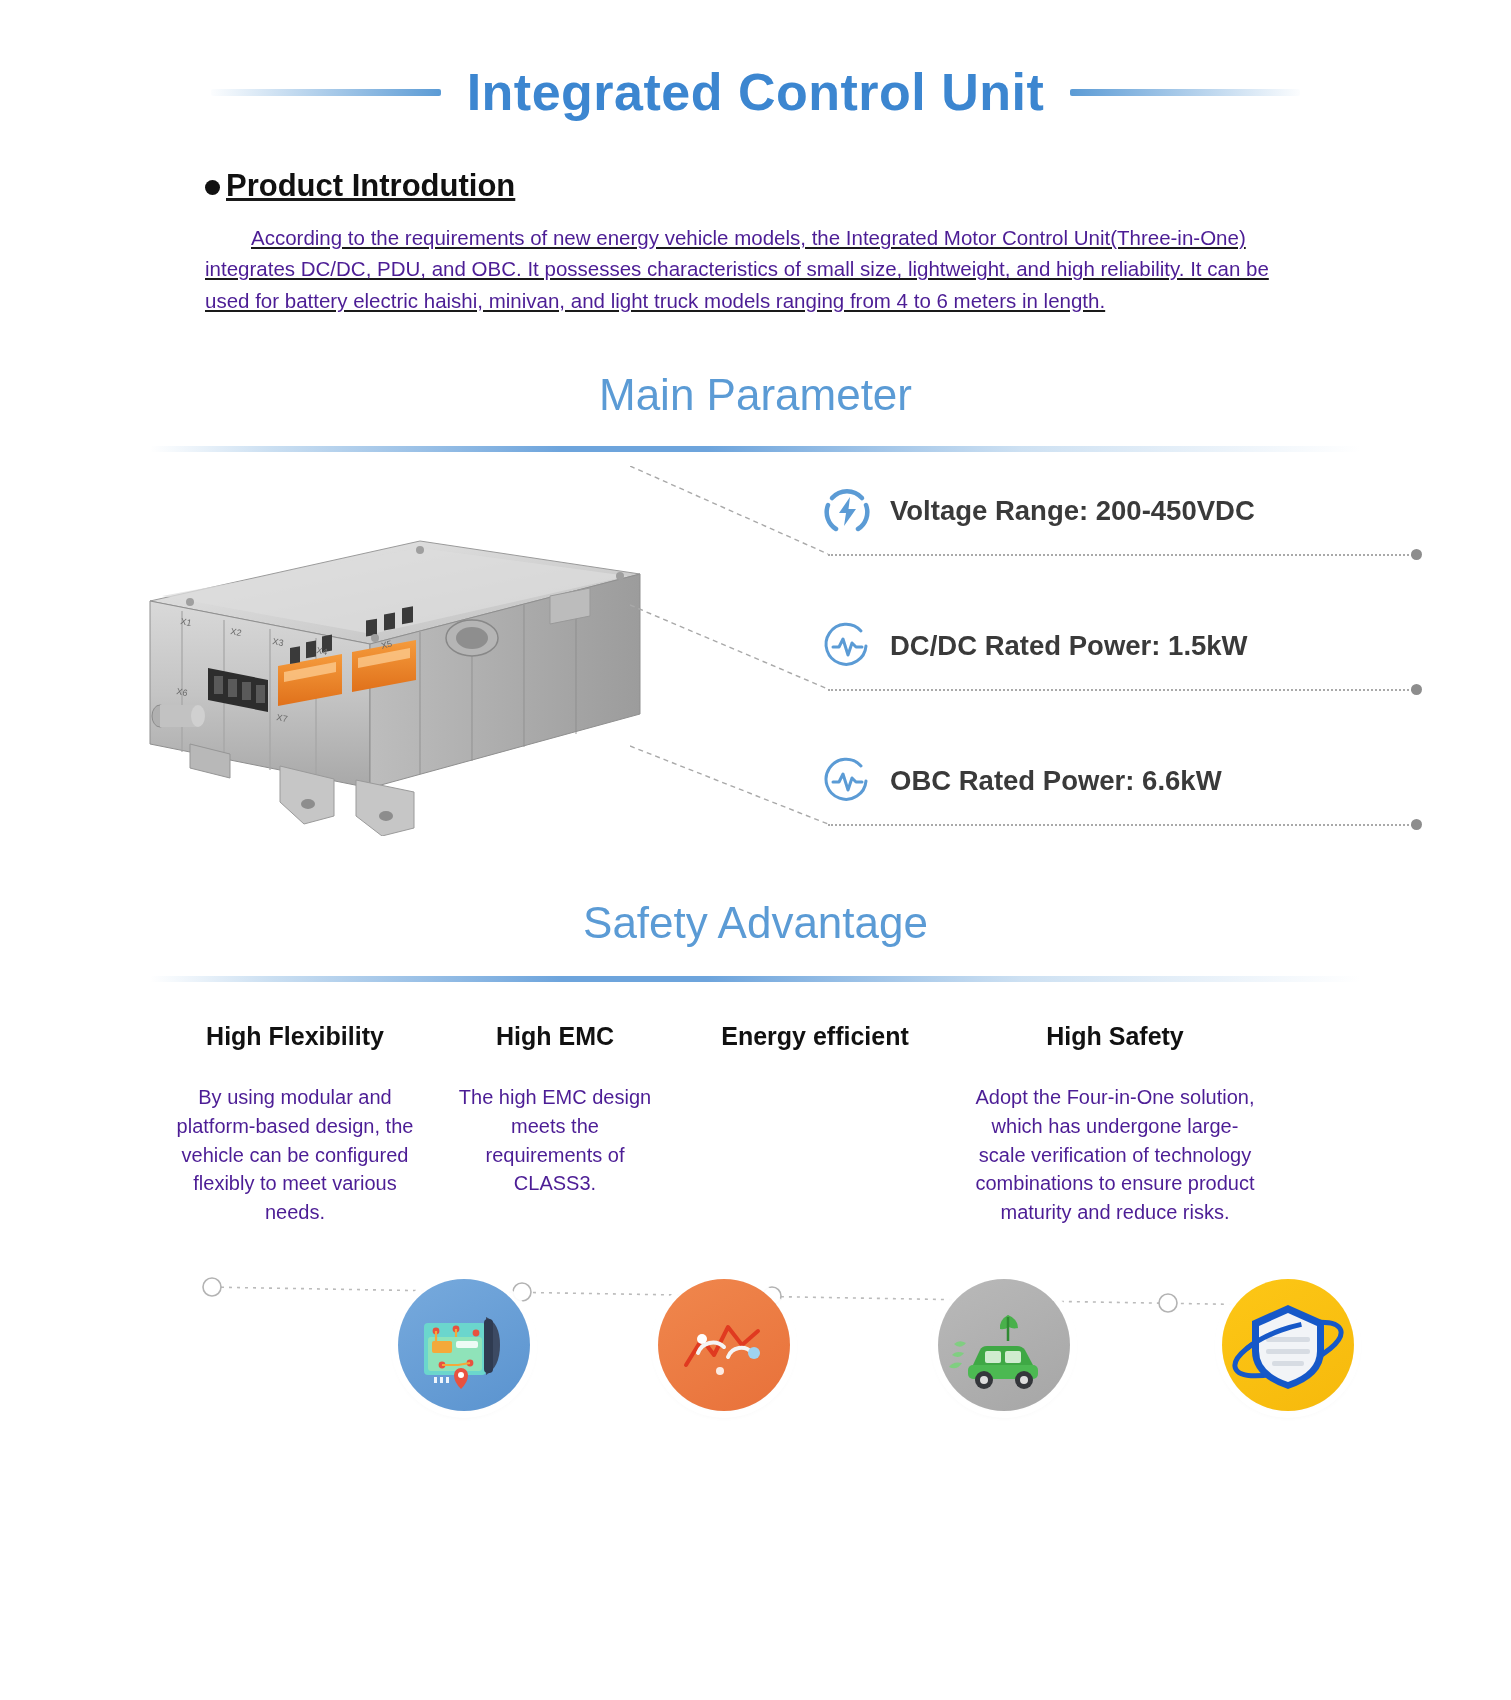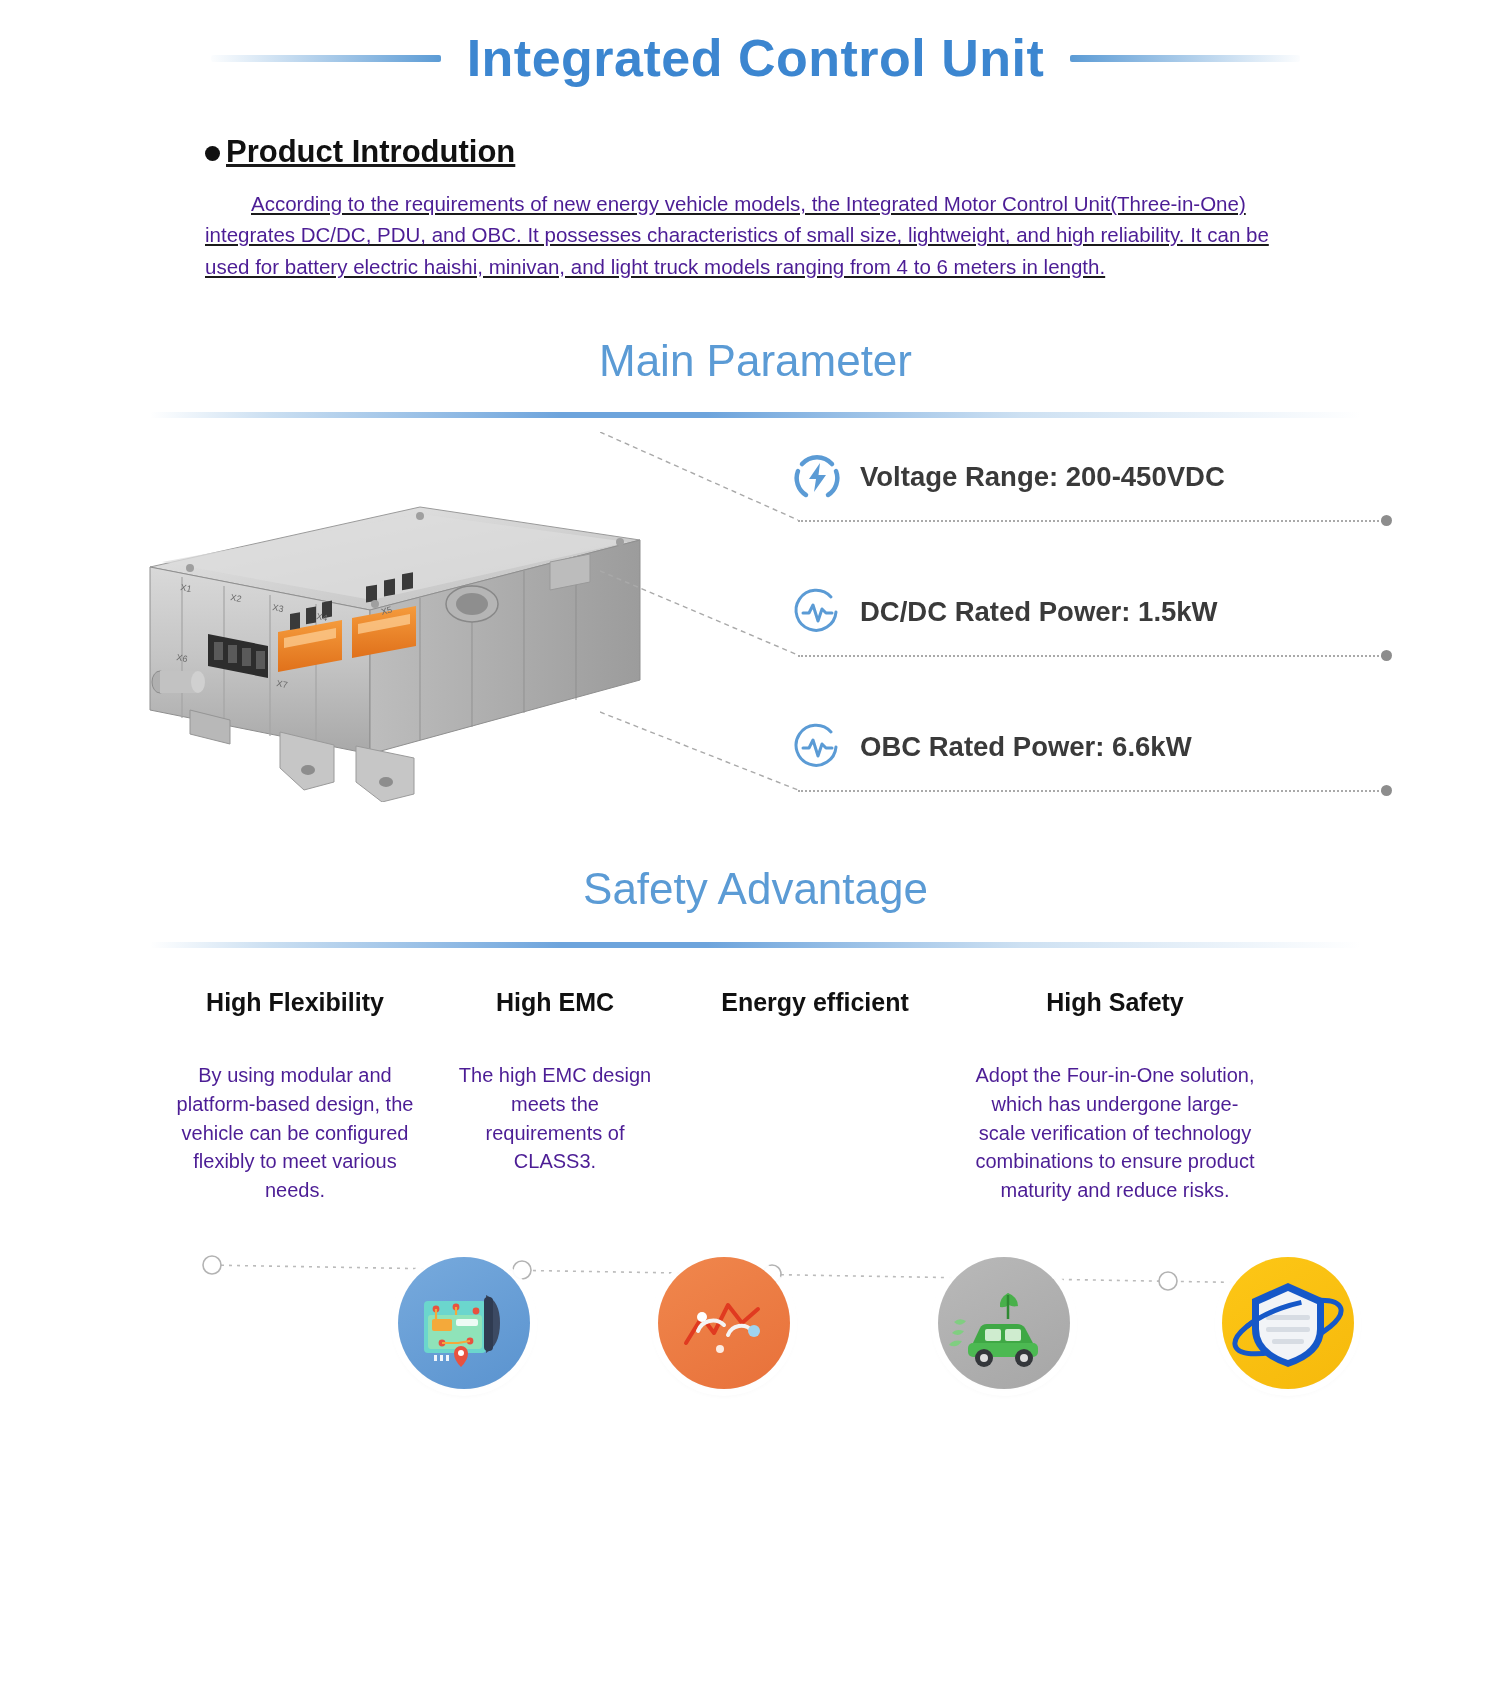--- a/index.html
+++ b/index.html
@@ -9,21 +9,21 @@
     font-family: "Liberation Sans", sans-serif;
     color: #1a1a1a;
     overflow: hidden;
     position: relative;
   }
 
   
   .title-row {
     display: flex; align-items: center; justify-content: center;
     gap: 26px;
-    margin-top: 28px;
+    margin-top: 62px;
     padding: 0 140px;
   }
   .title-rule { height: 7px; flex: 1 1 auto; max-width: 230px; border-radius: 2px; }
   .title-rule.left  { background: linear-gradient(to right, rgba(91,155,213,0.02), #5b9bd5); }
   .title-rule.right { background: linear-gradient(to left,  rgba(91,155,213,0.02), #5b9bd5); }
   .title-text {
     font-size: 52px; font-weight: bold; color: #3c86d0;
     letter-spacing: 0.5px; white-space: nowrap;
   }
 
@@ -61,21 +61,21 @@
       #6da4dc 34%, #6da4dc 46%,
       rgba(91,155,213,0.30) 72%,
       rgba(91,155,213,0) 100%);
   }
 
   
   .param-block { position: relative; height: 430px; margin-top: 6px; }
 
   .device-img { position: absolute; left: 120px; top: 58px; width: 560px; height: 320px; }
 
-  .specs { position: absolute; left: 790px; top: 8px; width: 600px; }
+  .specs { position: absolute; left: 820px; top: 8px; width: 600px; }
   .spec-row { position: relative; height: 135px; }
   .spec-line { display: flex; align-items: center; gap: 16px; padding-top: 18px; }
   .spec-text {
     font-size: 27.5px; font-weight: bold; color: #3a3a3a; white-space: nowrap;
   }
   .spec-icon { width: 54px; height: 54px; flex: 0 0 auto; }
   .dotted {
     position: absolute; left: 8px; right: 0; top: 88px;
     border-top: 2px dotted #a9a9a9;
   }
@@ -86,21 +86,21 @@
   .leader { position: absolute; left: -190px; top: 0; width: 200px; height: 135px; }
 
   
   .adv-wrap { margin-top: 28px; padding: 0 150px; }
   .adv-cols { display: flex; gap: 0; margin-top: 40px; }
   .adv-col { flex: 1 1 0; padding: 0 14px; text-align: center; }
   .adv-col.c1 { flex: 0 0 290px; }
   .adv-col.c2 { flex: 0 0 230px; }
   .adv-col.c3 { flex: 0 0 290px; }
   .adv-col.c4 { flex: 0 0 310px; }
-  .adv-title { font-size: 25px; font-weight: bold; color: #111; margin-bottom: 44px; }
+  .adv-title { font-size: 25px; font-weight: bold; color: #111; margin-bottom: 32px; }
   .adv-body  { font-size: 20px; line-height: 1.44; color: #4c1d95; }
 
   
   .icon-strip { position: relative; margin-top: 30px; height: 190px; }
   .icon-connector { position: absolute; left: 0; top: 0; width: 100%; height: 70px; }
   .icon-circles {
     position: absolute; top: 22px; left: 0; width: 100%;
     display: flex; align-items: flex-start;
   }
   .icon-slot { position: relative; }

